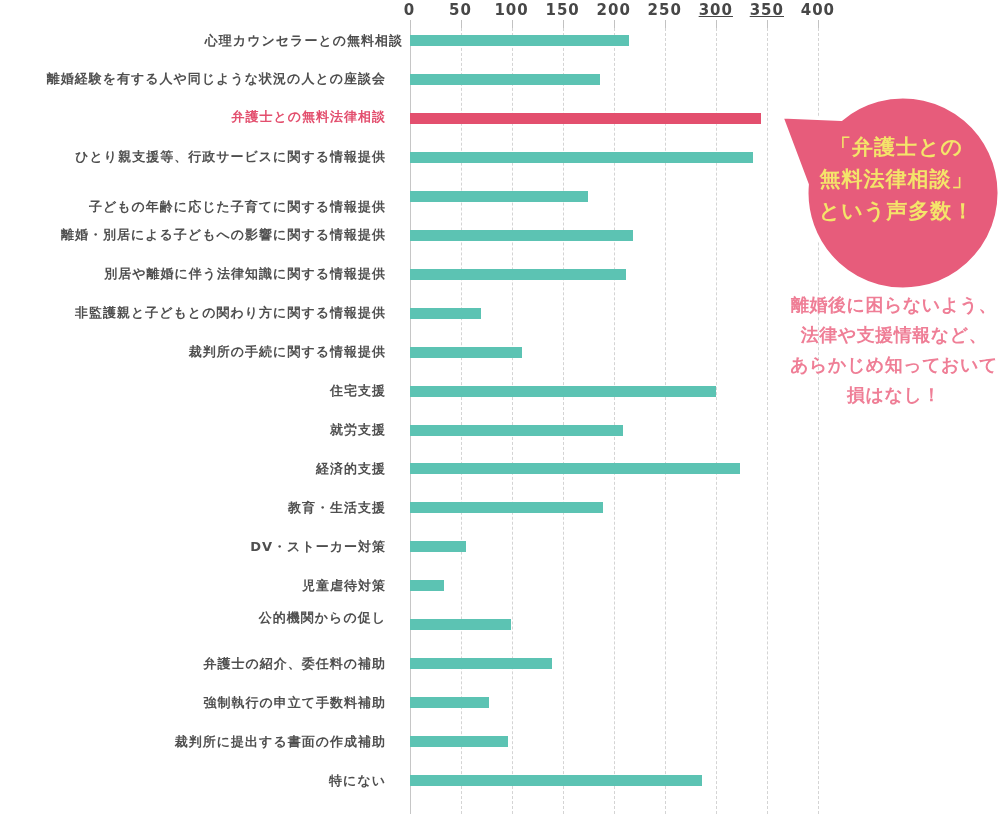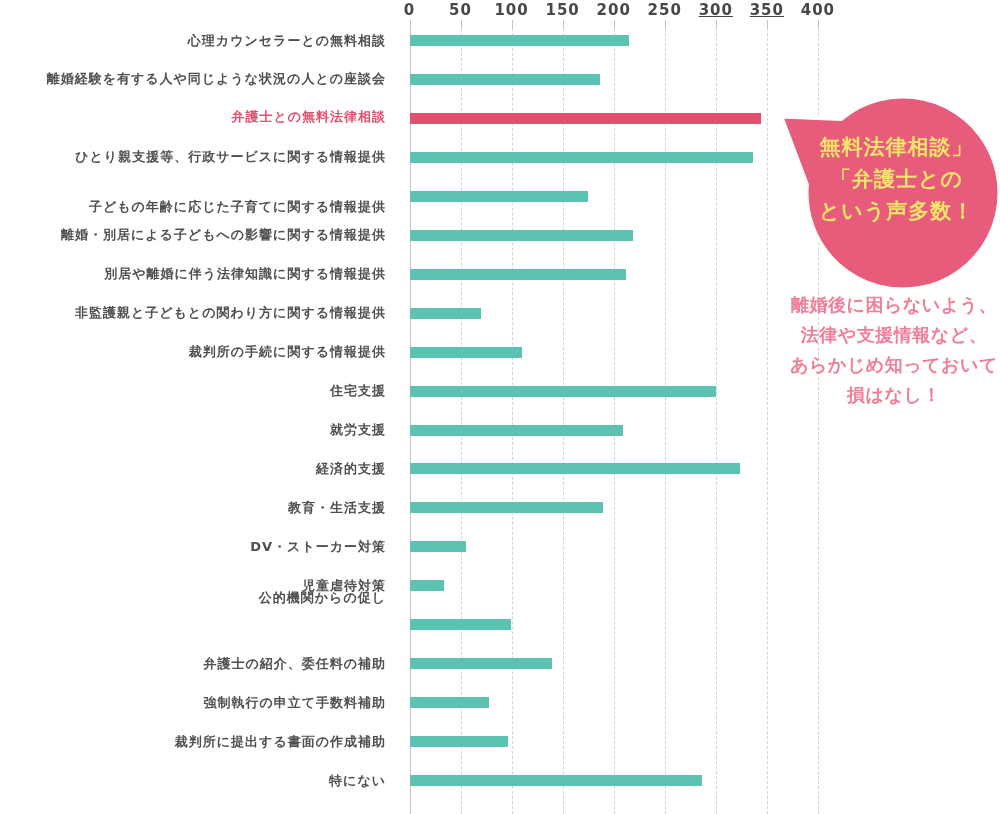--- a/index.html
+++ b/index.html
@@ -48,21 +48,21 @@
       <div class="gridline" style="left: 460.55px;"></div>
       <div class="gridline" style="left: 511.6px;"></div>
       <div class="gridline" style="left: 562.65px;"></div>
       <div class="gridline" style="left: 613.7px;"></div>
       <div class="gridline" style="left: 664.75px;"></div>
       <div class="gridline" style="left: 715.8px;"></div>
       <div class="gridline" style="left: 766.85px;"></div>
       <div class="gridline" style="left: 817.9px;"></div>
     </div>
   <div id="bars-layer">
-      <div class="bar-label" style="top: 31.5px;">心理カウンセラーとの無料相談</div>
+      <div class="bar-label" style="top: 31.5px; margin-left: 17px;">心理カウンセラーとの無料相談</div>
       <div class="bar" style="left: 409.5px; top: 35px; width: 219.515px; background: rgb(92, 195, 179);"></div>
       <div class="bar-label" style="top: 70.45px;">離婚経験を有する人や同じような状況の人との座談会</div>
       <div class="bar" style="left: 409.5px; top: 73.95px; width: 190.927px; background: rgb(92, 195, 179);"></div>
       <div class="bar-label highlight" style="top: 109.4px;">弁護士との無料法律相談</div>
       <div class="bar" style="left: 409.5px; top: 112.9px; width: 351.224px; background: rgb(227, 79, 110);"></div>
       <div class="bar-label" style="top: 148.35px;">ひとり親支援等、行政サービスに関する情報提供</div>
       <div class="bar" style="left: 409.5px; top: 151.85px; width: 343.056px; background: rgb(92, 195, 179);"></div>
       <div class="bar-label" style="top: 198px;">子どもの年齢に応じた子育てに関する情報提供</div>
       <div class="bar" style="left: 409.5px; top: 190.8px; width: 178.675px; background: rgb(92, 195, 179);"></div>
       <div class="bar-label" style="top: 226.25px; padding-left: 24px;">離婚・別居による子どもへの影響に関する情報提供</div>
@@ -78,39 +78,39 @@
       <div class="bar-label" style="top: 421px;">就労支援</div>
       <div class="bar" style="left: 409.5px; top: 424.5px; width: 213.389px; background: rgb(92, 195, 179);"></div>
       <div class="bar-label" style="top: 459.95px;">経済的支援</div>
       <div class="bar" style="left: 409.5px; top: 463.45px; width: 330.804px; background: rgb(92, 195, 179);"></div>
       <div class="bar-label" style="top: 498.9px;">教育・生活支援</div>
       <div class="bar" style="left: 409.5px; top: 502.4px; width: 193.99px; background: rgb(92, 195, 179);"></div>
       <div class="bar-label" style="top: 537.85px;">DV・ストーカー対策</div>
       <div class="bar" style="left: 409.5px; top: 541.35px; width: 56.155px; background: rgb(92, 195, 179);"></div>
       <div class="bar-label" style="top: 576.8px;">児童虐待対策</div>
       <div class="bar" style="left: 409.5px; top: 580.3px; width: 34.714px; background: rgb(92, 195, 179);"></div>
-      <div class="bar-label" style="top: 589px; padding-left: 16px;">公的機関からの促し</div>
+      <div class="bar-label" style="top: 609px; padding-left: 16px;">公的機関からの促し</div>
       <div class="bar" style="left: 409.5px; top: 619.25px; width: 101.079px; background: rgb(92, 195, 179);"></div>
       <div class="bar-label" style="top: 654.7px;">弁護士の紹介、委任料の補助</div>
       <div class="bar" style="left: 409.5px; top: 658.2px; width: 142.94px; background: rgb(92, 195, 179);"></div>
       <div class="bar-label" style="top: 693.65px;">強制執行の申立て手数料補助</div>
       <div class="bar" style="left: 409.5px; top: 697.15px; width: 79.638px; background: rgb(92, 195, 179);"></div>
       <div class="bar-label" style="top: 732.6px;">裁判所に提出する書面の作成補助</div>
       <div class="bar" style="left: 409.5px; top: 736.1px; width: 98.016px; background: rgb(92, 195, 179);"></div>
       <div class="bar-label" style="top: 771.55px;">特にない</div>
       <div class="bar" style="left: 409.5px; top: 775.05px; width: 292.006px; background: rgb(92, 195, 179);"></div>
     </div>
 
   <svg id="bubble-svg" width="222" height="215" viewBox="0 0 222 215" style="position:absolute;left:780px;top:85px;">
     <path id="bubble-shape" d="M 2 32 L 61.3 34.5 A 96 96 0 1 1 27.4 99.6 Z" stroke-width="3" stroke-linejoin="round" fill="#e75c7b" stroke="#ffffff"></path>
   </svg>
 
   <div class="bubble-text" id="bubble-text" style="color: rgb(244, 228, 106);">
+      <div>「弁護士との</div>
       <div>無料法律相談」</div>
-      <div>「弁護士との</div>
       <div>という声多数！</div>
     </div>
   <div class="note-text" id="note-text" style="color: rgb(239, 126, 150);">
       <div>離婚後に困らないよう、</div>
       <div>法律や支援情報など、</div>
       <div>あらかじめ知っておいて</div>
       <div>損はなし！</div>
     </div>
 </div>
 

